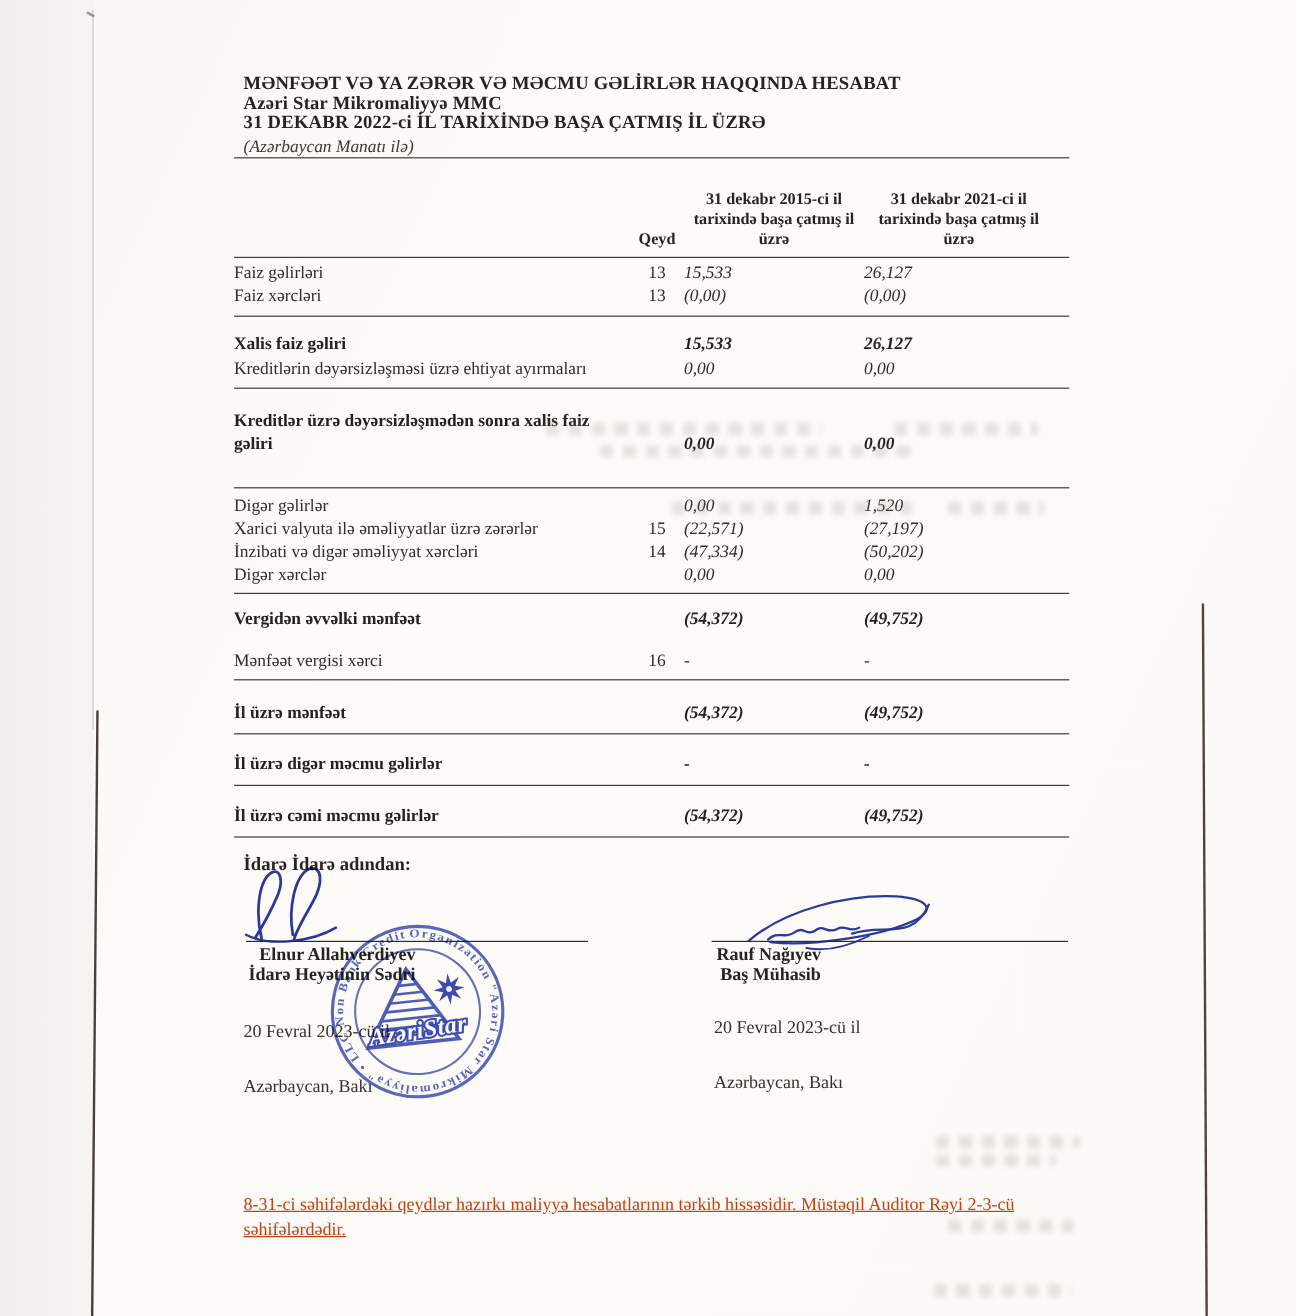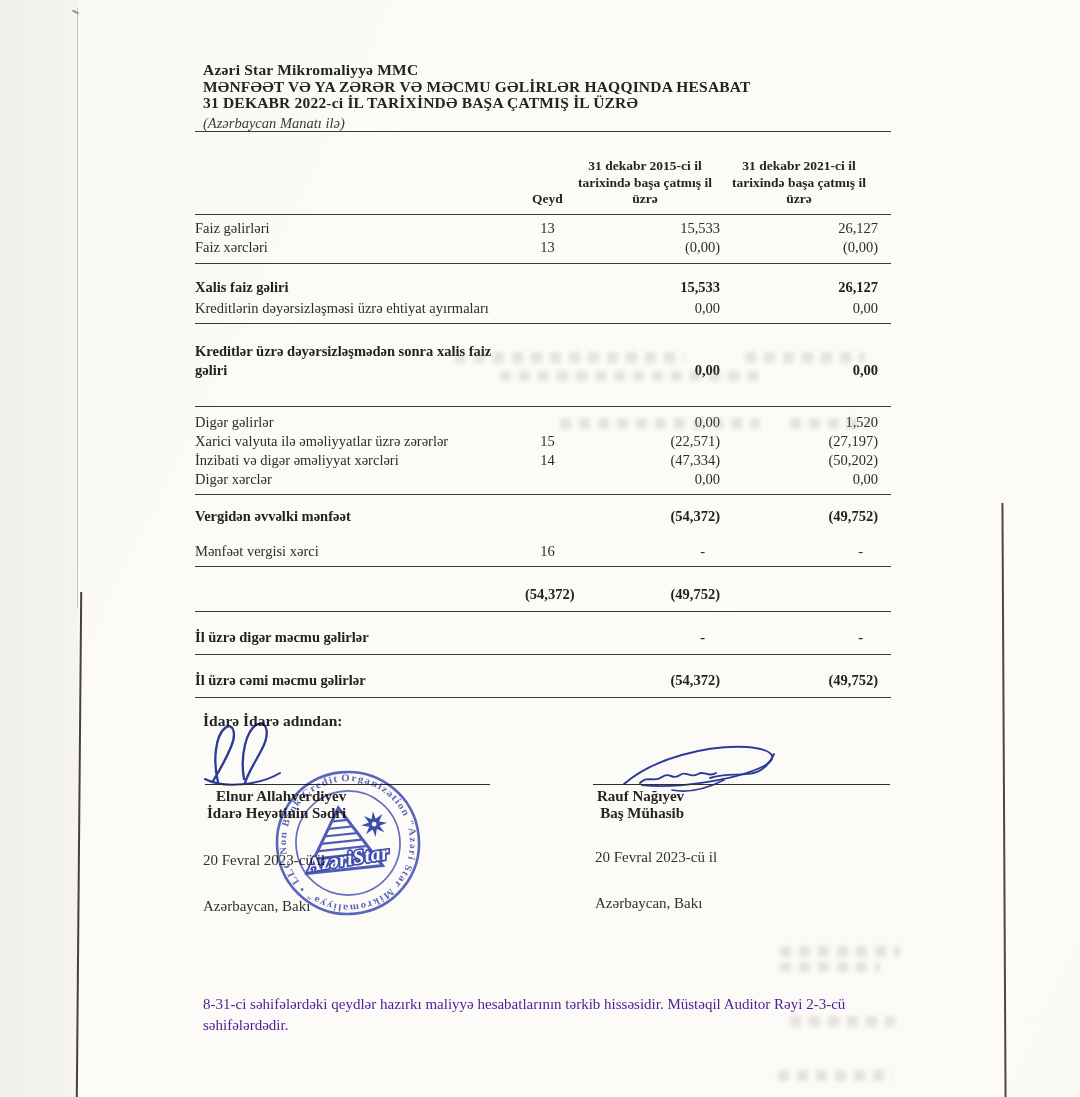--- a/index.html
+++ b/index.html
@@ -28,21 +28,21 @@
   
   .statement{position:absolute;left:195px;top:158px;width:696px;font-size:14.5px;}
   .hdr-grid{display:grid;grid-template-columns:330px 45px 150px 158px;align-items:end;}
   .hdr-cell{font-weight:bold;font-size:13.5px;line-height:16.5px;text-align:center;color:#262420;}
   .rule{border-top:1.5px solid #3f3c36;margin-top:5px;}
   .hdr-grid + .rule{margin-top:6px;}
   .t-row{display:grid;grid-template-columns:330px 45px 150px 158px;align-items:end;line-height:19px;}
   .t-row .cell{min-height:19px;}
   .t-row .label{padding-right:6px;}
   .t-row .note{text-align:center;}
-  .t-row .v2022,.t-row .v2021{text-align:right;}
+  .t-row .v2022,.t-row .v2021{text-align:left;font-style:italic;}
   .t-row .dash{padding-right:15px;}
   .t-row.bold{font-weight:bold;color:#24221e;}
 
   
   .sig-heading{position:absolute;left:203px;top:712px;font-weight:bold;font-size:15.5px;color:#262420;}
   .sigline{position:absolute;border-top:1.6px solid #2f2d28;}
   .sigline.l{left:205px;top:784px;width:285px;}
   .sigline.r{left:593px;top:784px;width:297px;}
   .sig-name{position:absolute;font-weight:bold;font-size:15px;line-height:16.5px;color:#262420;text-align:right;}
   .sig-name.l{left:207px;top:788px;}
@@ -52,39 +52,39 @@
   .date-r{left:595px;top:849px;}
   .loc-l{left:203px;top:898px;}
   .loc-r{left:595px;top:895px;}
 
   .sig-svg{position:absolute;mix-blend-mode:multiply;}
   .sig-svg path{fill:none;stroke:#2b3a9e;stroke-linecap:round;}
   .stamp{position:absolute;left:263px;top:758px;width:170px;height:170px;
     mix-blend-mode:multiply;opacity:.93;transform:rotate(-6deg);}
 
   
-  .footer-note{position:absolute;left:203px;top:994px;width:706px;font-size:15px;line-height:20.5px;color:#4c1d95;}
+  .footer-note{position:absolute;left:203px;top:994px;width:706px;font-size:15px;line-height:20.5px;color:#c2410c;text-decoration:underline;}
 
   
   .smudge{position:absolute;border-radius:3px;filter:blur(2px);opacity:.5;
     background:repeating-linear-gradient(90deg, rgba(138,134,124,.4) 0 11px, rgba(138,134,124,0) 11px 19px);}
 </style>
 </head>
 <body>
 
 <div class="scan-band-left"></div>
 <div class="paper"></div>
 <div class="edge left-light"></div>
 <div class="edge left-dark"></div>
 <div class="edge right-dark"></div>
 <div class="corner-mark"></div>
 
 <div class="doc-head">
+  <div class="h">MƏNFƏƏT VƏ YA ZƏRƏR VƏ MƏCMU GƏLİRLƏR HAQQINDA HESABAT</div>
   <div class="h">Azəri Star Mikromaliyyə MMC</div>
-  <div class="h">MƏNFƏƏT VƏ YA ZƏRƏR VƏ MƏCMU GƏLİRLƏR HAQQINDA HESABAT</div>
   <div class="h">31 DEKABR 2022-ci İL TARİXİNDƏ BAŞA ÇATMIŞ İL ÜZRƏ</div>
   <div class="sub">(Azərbaycan Manatı ilə)</div>
 </div>
 <div class="head-rule"></div>
 
 <div class="statement">
   <div class="hdr-grid">
     <div class="hdr-cell"></div>
     <div class="hdr-cell">Qeyd</div>
     <div class="hdr-cell">31 dekabr 2015-ci il tarixində başa çatmış il üzrə</div>
@@ -157,20 +157,21 @@
         <div class="cell v2021">(49,752)</div>
       </div>
       <div class="t-row" style="margin-top: 16px;">
         <div class="cell label">Mənfəət vergisi xərci</div>
         <div class="cell note">16</div>
         <div class="cell v2022 dash">-</div>
         <div class="cell v2021 dash">-</div>
       </div>
       <div class="rule" style="margin-top: 5px;"></div>
       <div class="t-row bold" style="margin-top: 18px;">
+        <div class="cell label">İl üzrə mənfəət</div>
         <div class="cell note"></div>
         <div class="cell v2022">(54,372)</div>
         <div class="cell v2021">(49,752)</div>
       </div>
       <div class="rule" style="margin-top: 7px;"></div>
       <div class="t-row bold" style="margin-top: 16px;">
         <div class="cell label">İl üzrə digər məcmu gəlirlər</div>
         <div class="cell note"></div>
         <div class="cell v2022 dash">-</div>
         <div class="cell v2021 dash">-</div>

